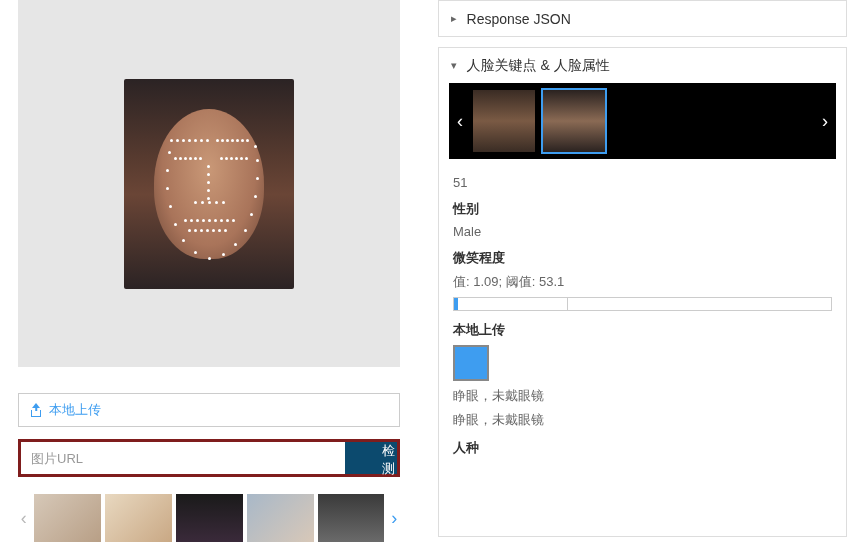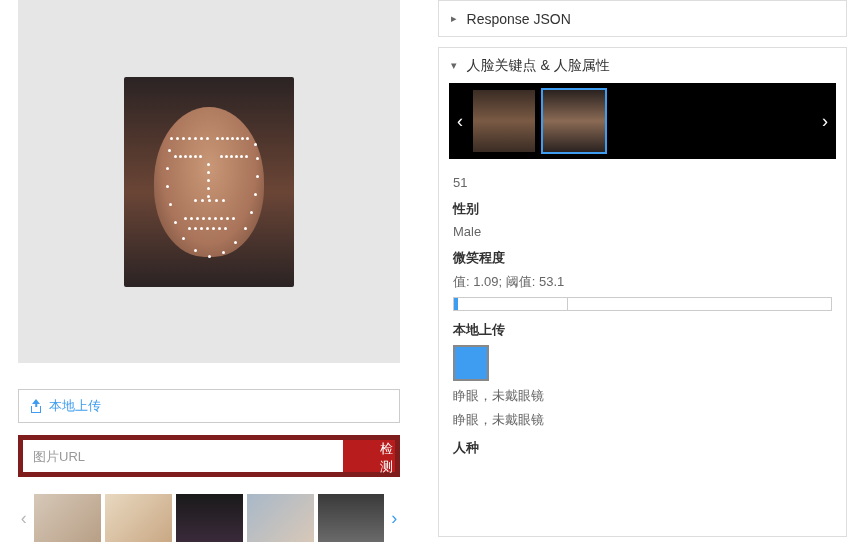--- a/index.html
+++ b/index.html
@@ -9,24 +9,24 @@
   .right-panel { flex: 1; padding: 0 20px 0 28px; display: flex; flex-direction: column; }
 
   .image-preview { width: 100%; height: 395px; background: #e6e6e6; display: flex; align-items: center; justify-content: center; position: relative; }
   .face-image { width: 170px; height: 210px; position: relative; background: linear-gradient(180deg,#2b2324 0%, #5a3c30 40%, #6a4536 55%, #2b2324 100%); border-radius: 2px; display:flex; align-items:center; justify-content:center; }
   .face-oval { position:absolute; width: 110px; height: 150px; top: 30px; left: 30px; background: radial-gradient(ellipse at 50% 40%, #c99877 0%, #a9745a 60%, #6a4536 100%); border-radius: 50% 50% 46% 46%; }
   .landmarks { position: absolute; inset: 0; }
   .dot { position: absolute; width: 3px; height: 3px; background: #fff; border-radius: 50%; }
 
   .upload-row { display: flex; gap: 12px; margin-top: 26px; flex-direction: column; }
   .upload-btn { border: 1px solid #ccc; height: 34px; display: flex; align-items: center; gap: 6px; padding: 0 10px; color: #3e9df0; cursor: pointer; flex: 0 0 auto; font-size: 13px; background:#fff; }
-  .url-group { display: flex; flex: 1; border: 5px solid #7f1d1d; height: 34px; gap: 34px; }
+  .url-group { display: flex; flex: 1; border: 3px solid #7f1d1d; height: 34px; gap: 34px; }
   .url-input { flex: 1; border: none; padding: 0 10px; outline: none; color: #666; font-size: 13px; height:32px; }
   .url-input::placeholder { color: #999; }
-  .detect-btn { background: #b91c1c; color: #fff; border: none; width: 52px; cursor: pointer; font-size: 13px; height:32px;padding-left:35px; }
+  .detect-btn { background: #0c4a6e; color: #fff; border: none; width: 52px; cursor: pointer; font-size: 13px; height:32px;padding-left:35px; }
 
   .sample-row { display: flex; align-items: center; margin-top: 12px; gap: 4px; }
   .sample-nav { width: 12px; height: 58px; display: flex; align-items: center; justify-content: center; cursor: pointer; color: #b8b8b8; font-size: 18px; }
   .sample-nav.right { color: #3e9df0; }
   .samples { display: flex; gap: 4px; overflow: hidden; }
   .sample-thumb { width: 70px; height: 48px; background: #888; position: relative; cursor: pointer; }
   .sample-thumb .sh-bg { position:absolute; inset:0; }
 
   .accordion { border: 1px solid #ddd; margin-bottom: 10px; }
   .accordion-header { height: 35px; display: flex; align-items: center; gap: 10px; padding: 0 12px; cursor: pointer; font-size: 14px; color: #333; }

